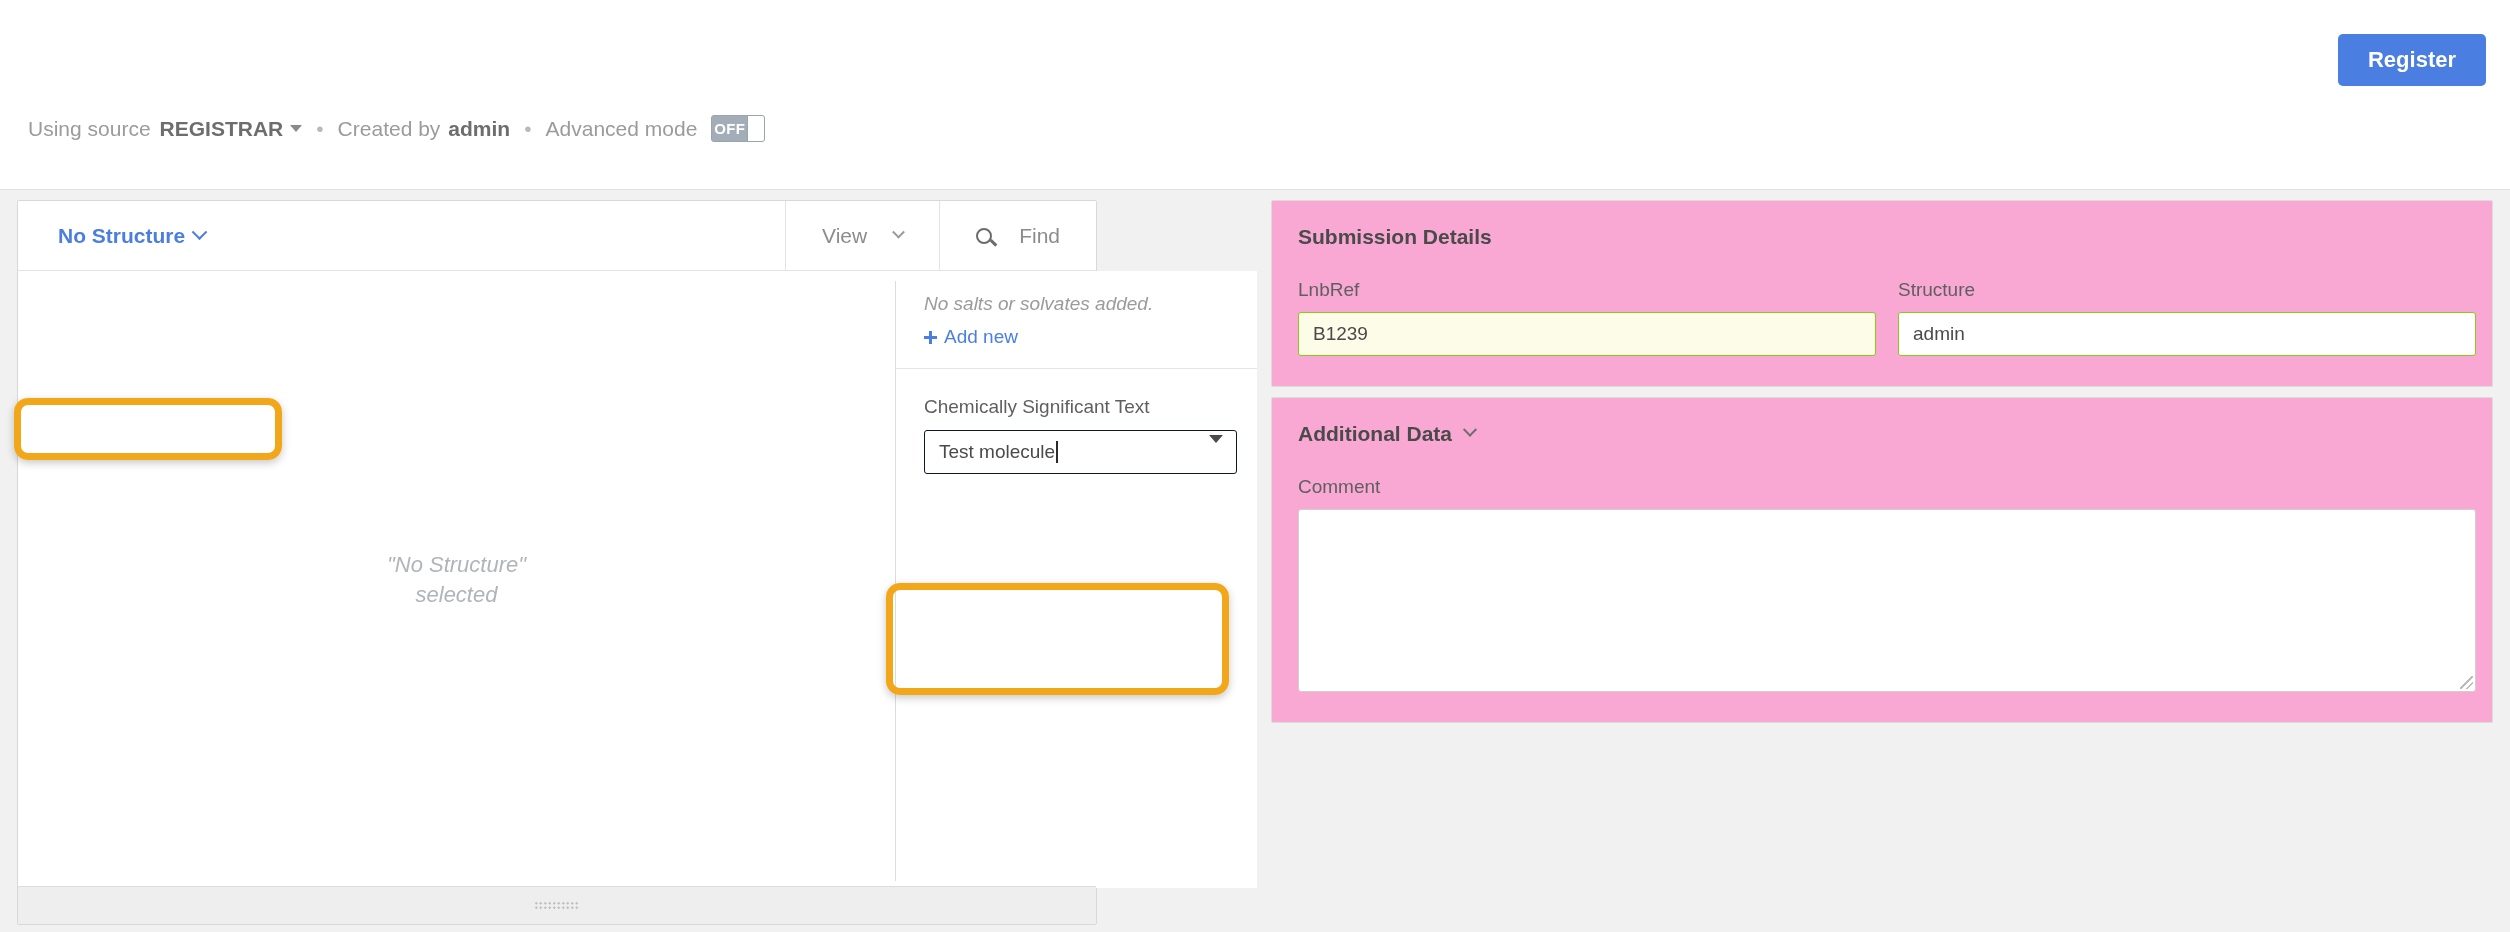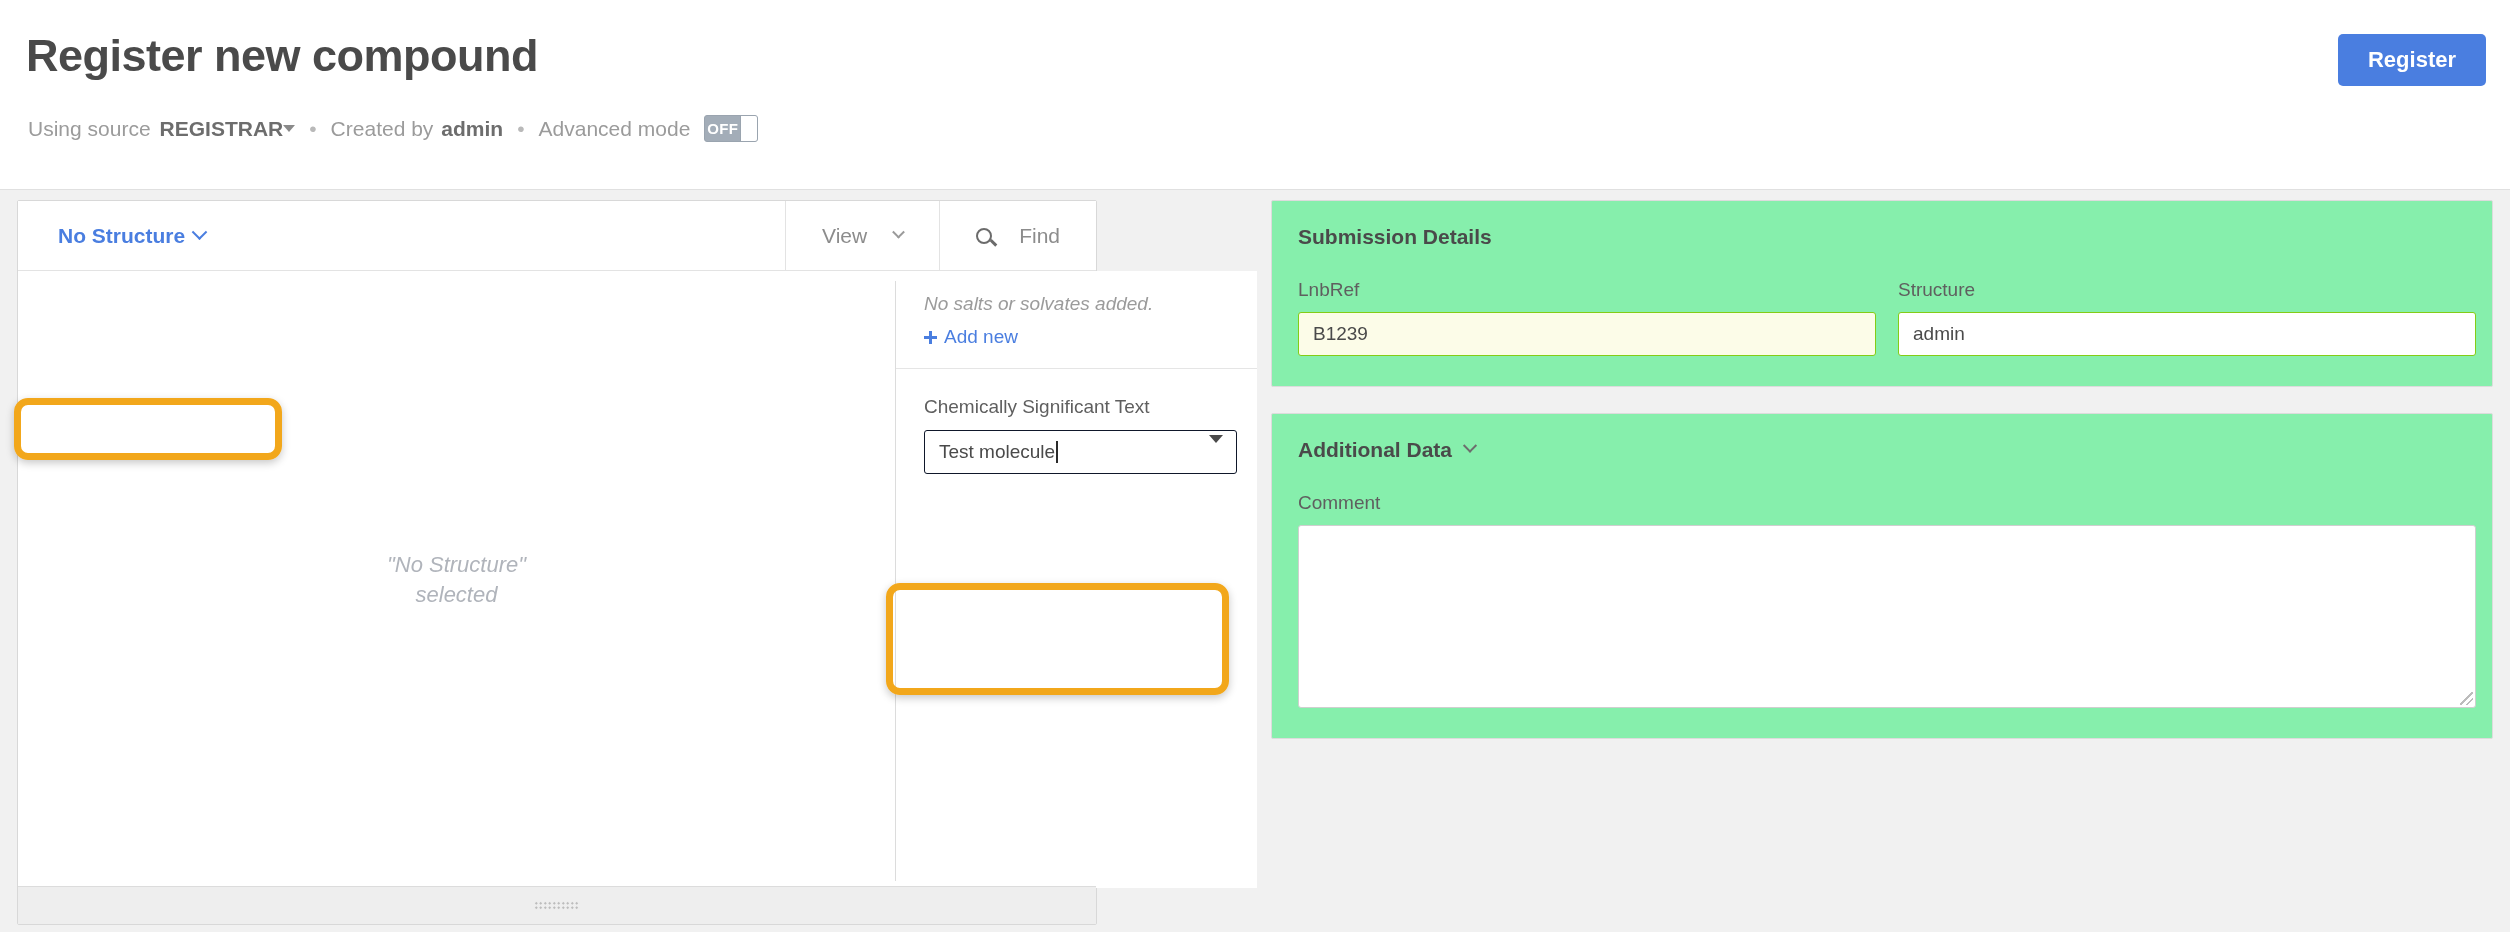--- a/index.html
+++ b/index.html
@@ -26,21 +26,21 @@
   #meta-row {
     position: absolute; left: 28px; top: 115px;
     font-size: 21px; color: #9b9b9b;
     display: flex; align-items: center; gap: 0px;
     white-space: nowrap;
   }
   #meta-row .m-plain { color: #9b9b9b; }
   #meta-row .m-strong { color: #6d6d6d; font-weight: bold; }
   #meta-row .m-sep { color: #b9b9b9; margin: 0 14px; }
   .src-btn {
-    display: inline-flex; align-items: center; gap: 0;
+    display: inline-flex; align-items: center; gap: 7px;
     color: #6d6d6d; font-weight: bold; cursor: pointer;
     margin-left: 9px;
   }
   .caret-down {
     width: 0; height: 0;
     border-left: 6px solid transparent;
     border-right: 6px solid transparent;
     border-top: 7px solid #8a8a8a;
     display: inline-block;
   }
@@ -235,24 +235,24 @@
   }
   #hl-no-structure { left: 14px; top: 208px; width: 268px; height: 62px; }
   #hl-cst          { left: 886px; top: 393px; width: 343px; height: 112px; }
 
   
   #details-col {
     position: absolute; left: 1271px; top: 10px;
     width: 1222px;
   }
   .card {
-    background: #86efac;
+    background: #f9a8d4;
     border: 1px solid #dcdcdc;
     border-radius: 2px;
-    margin-bottom: 26px;
+    margin-bottom: 10px;
     padding: 24px 16px 30px 26px;
   }
   .card-title {
     font-size: 21px; font-weight: bold; color: #4a4a4a;
     margin-bottom: 30px;
     display: flex; align-items: center; gap: 13px;
   }
   .card-title .chev { color: #6d6d6d; width: 10px; height: 10px; border-width: 2.2px; }
   .field-row { display: flex; gap: 22px; }
   .field { flex: 1; }
@@ -285,21 +285,20 @@
     background:
       linear-gradient(135deg, transparent 0 45%, #bcbcbc 45% 55%, transparent 55% 100%),
       linear-gradient(135deg, transparent 0 70%, #bcbcbc 70% 80%, transparent 80% 100%);
   }
 </style>
 </head>
 <body>
 
 <div id="header">
 
-  <div id="page-title">Register new compound</div>
 
   <div id="meta-row">
     <span class="m-plain">Using source</span>
     <span class="src-btn">
       <span>REGISTRAR</span>
       <span class="caret-down"></span>
     </span>
     <span class="m-sep">•</span>
     <span class="m-plain">Created by</span>
     <span class="m-strong" style="margin-left:8px">admin</span>

